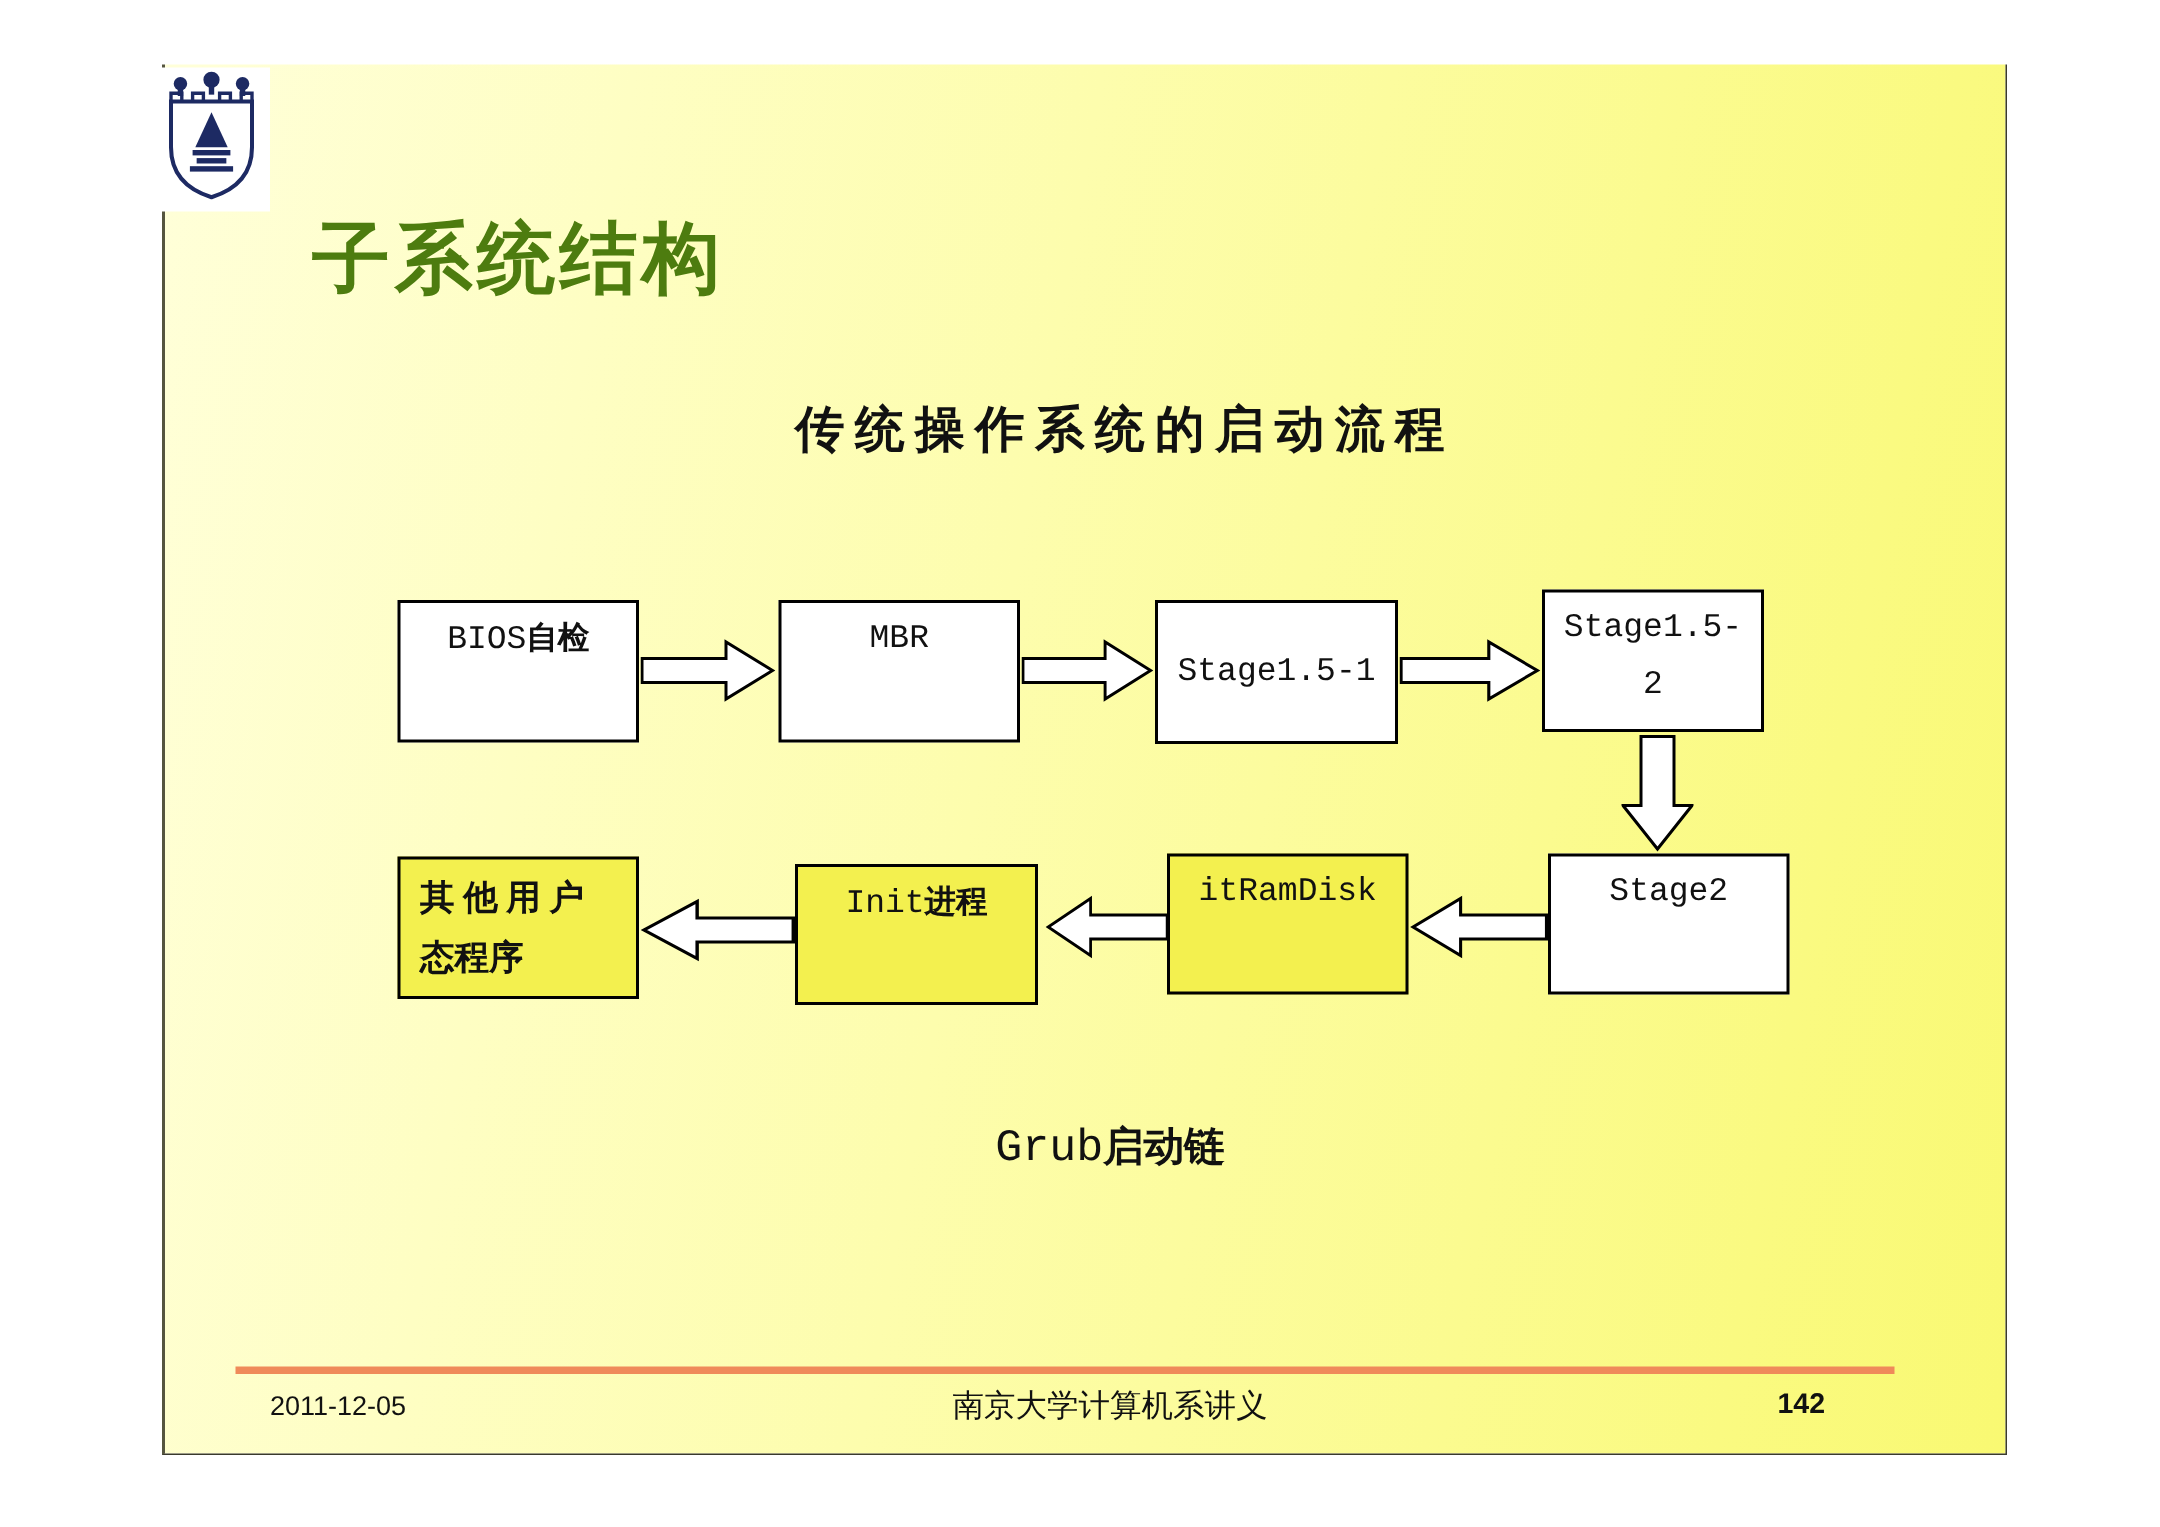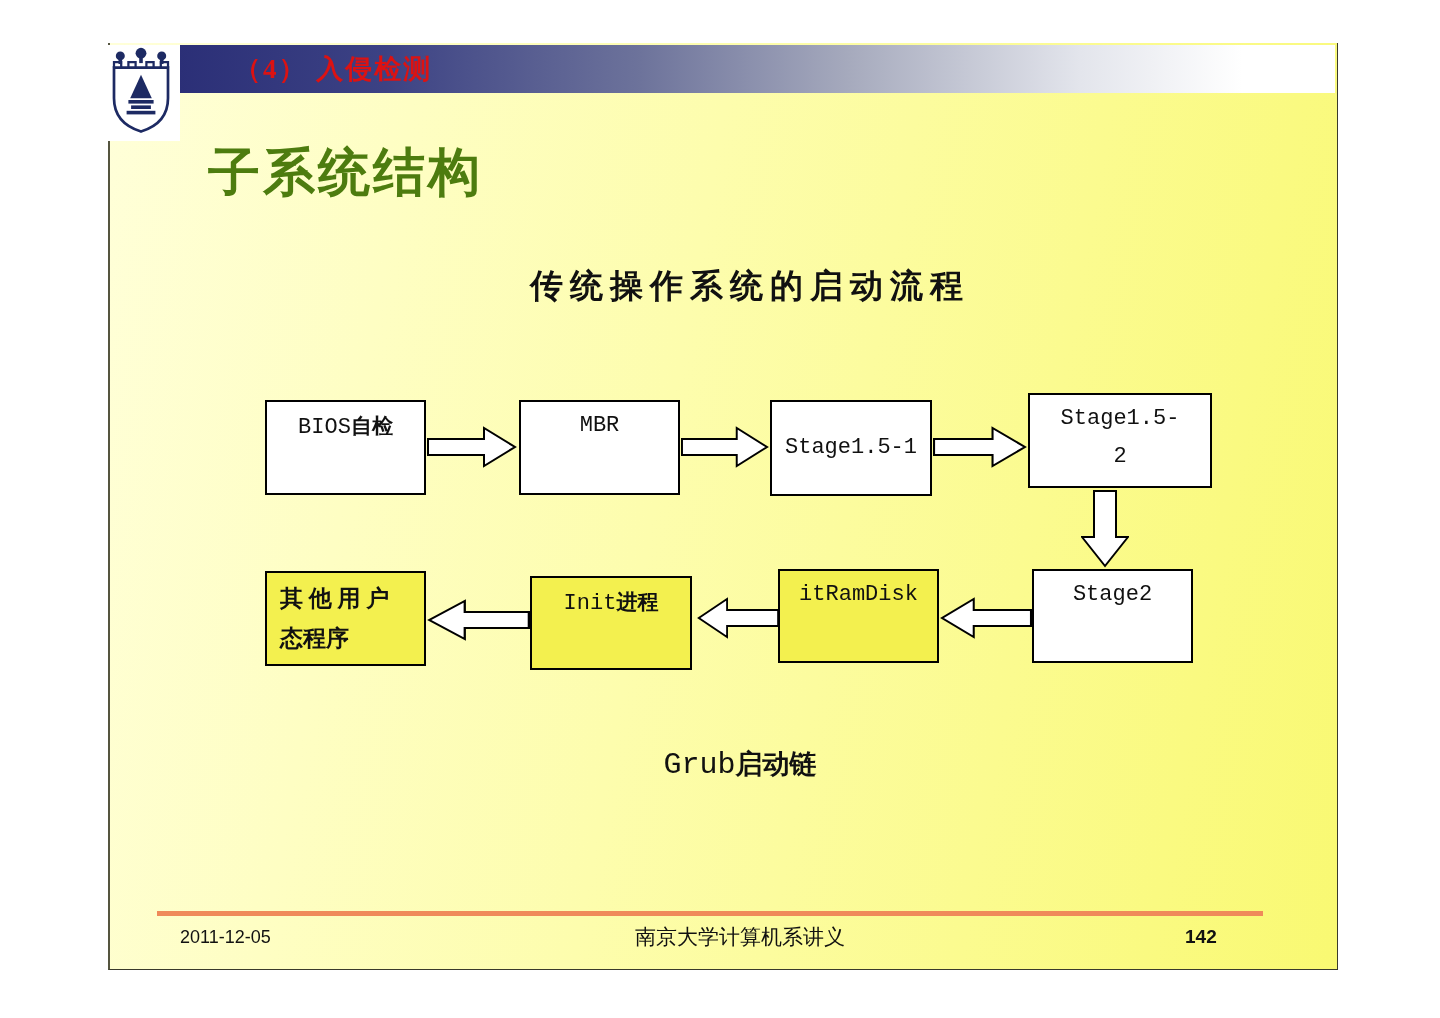--- a/index.html
+++ b/index.html
@@ -40,23 +40,20 @@
   .other-box-text{text-align:left;padding-left:13px;font-family:"Liberation Serif",serif;
          font-weight:bold;font-size:23px;line-height:40px;}
 </style>
 </head>
 <body>
 
 <div class="page">
 
   <div class="slide"></div>
 
-  <div class="header-bar">
-    <div class="course-tag">（4）  入侵检测</div>
-  </div>
 
   <div class="logo">
     <span>
       <svg width="72" height="90" viewBox="0 0 80 96">
         <g fill="none" stroke="#1d2a63" stroke-width="3">
           <path d="M10 22 h60 v34 c0 22 -14 32 -30 37 c-16 -5 -30 -15 -30 -37 z"></path>
           <path d="M10 22 v-6 h8 v6 M26 22 v-6 h8 v6 M46 22 v-6 h8 v6 M62 22 v-6 h8 v6" stroke-width="2.5"></path>
         </g>
         <g fill="#1d2a63">
           <circle cx="17" cy="9" r="5"></circle>
@@ -95,21 +92,21 @@
   </svg>
 
   <div class="fbox white vcenter" style="left:770px;top:400px;width:162px;height:96px;">
     <span>Stage1.5-1</span>
   </div>
 
   <svg class="arrow" style="left:933px;top:425px;" width="94" height="44" viewBox="0 0 90 44" preserveAspectRatio="none">
     <polygon points="1,14 57,14 57,3 88,22 57,41 57,30 1,30" fill="#ffffff" stroke="#000" stroke-width="2"></polygon>
   </svg>
 
-  <div class="fbox white" style="left:1028px;top:393px;width:184px;height:95px;padding-top:5px;line-height:38px;">
+  <div class="fbox white" style="left:1028px;top:393px;width:148px;height:95px;padding-top:5px;line-height:38px;">
     <div>Stage1.5-</div>
     <div>2</div>
   </div>
 
   <svg class="arrow" style="left:1081px;top:490px;" width="48" height="78" viewBox="0 0 48 78" preserveAspectRatio="none">
     <polygon points="13,1 35,1 35,47 47,47 24,76 1,47 13,47" fill="#ffffff" stroke="#000" stroke-width="2"></polygon>
   </svg>
 
   <div class="fbox white" style="left:1032px;top:569px;width:161px;height:94px;padding-top:8px;">
     <span>Stage2</span>

